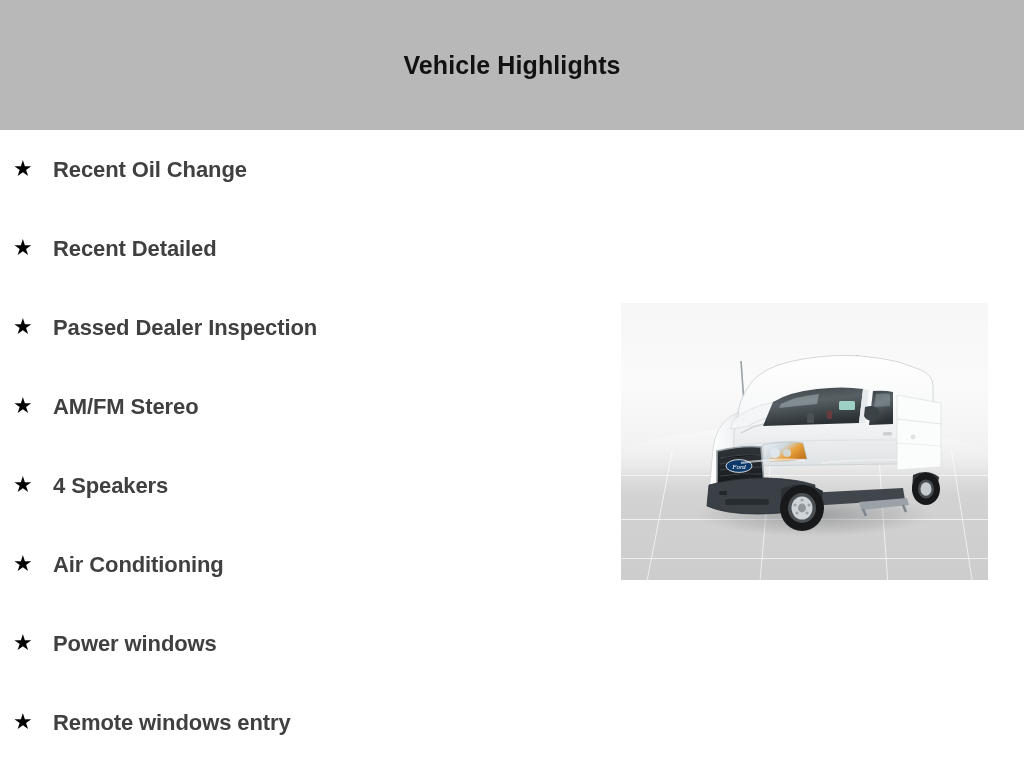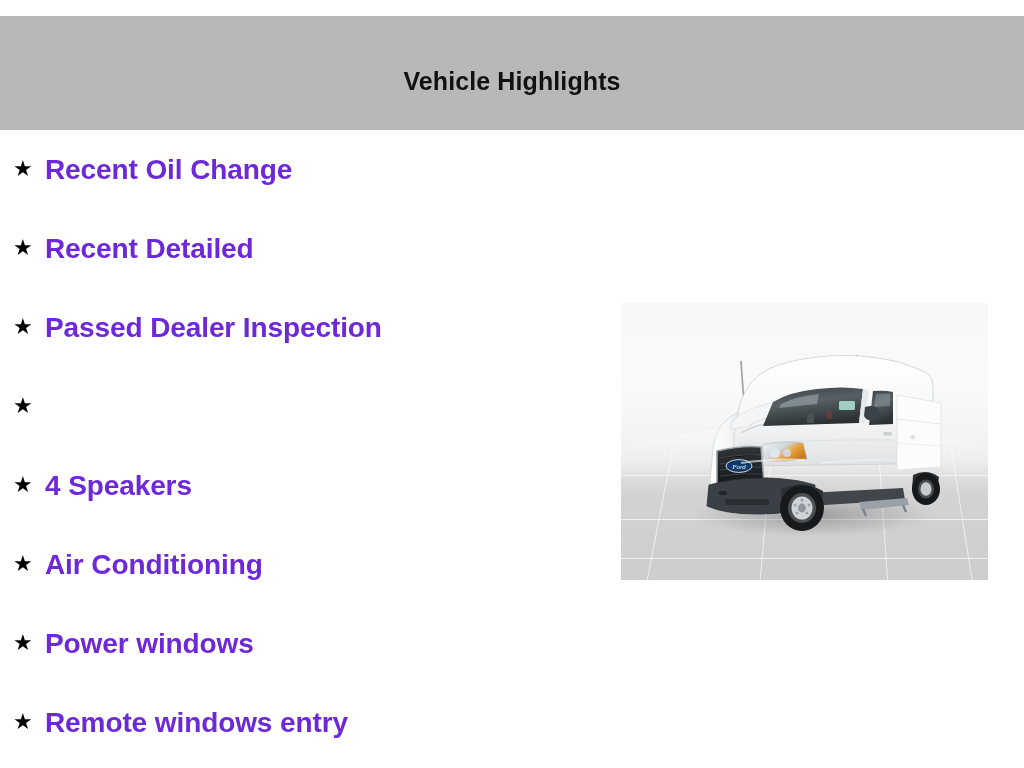--- a/index.html
+++ b/index.html
@@ -12,21 +12,21 @@
     background: #ffffff;
     font-family: "Liberation Sans", sans-serif;
     overflow: hidden;
     position: relative;
   }
 
   
   .header-bar {
     position: absolute;
     left: 0;
-    top: 16px;
+    top: 0;
     width: 1024px;
     height: 130px;
     background: #b8b8b8;
     box-sizing: border-box;
   }
   .header-title {
     position: absolute;
     left: 0;
     top: 0;
     width: 1024px;
@@ -72,25 +72,26 @@
     width: 32px;
     font-size: 22px;
     line-height: 1;
     color: #000000;
     text-align: left;
     position: relative;
     top: -1px;
   }
   .highlight-label {
     flex: 1 1 auto;
-    font-size: 28px;
+    font-size: 22px;
     font-weight: bold;
-    color: #6d28d9;
+    color: #404040;
     letter-spacing: -0.1px;
     white-space: nowrap;
+    margin-left: 8px;
   }
 
   
   .vehicle-photo {
     position: absolute;
     left: 621px;
     top: 173px;
     width: 367px;
     height: 277px;
     overflow: hidden;
@@ -165,20 +166,21 @@
       <span class="highlight-label">Recent Detailed</span>
     </li>
 
     <li class="highlight-item">
       <span class="star-bullet">★</span>
       <span class="highlight-label">Passed Dealer Inspection</span>
     </li>
 
     <li class="highlight-item">
       <span class="star-bullet">★</span>
+      <span class="highlight-label">AM/FM Stereo</span>
     </li>
 
     <li class="highlight-item">
       <span class="star-bullet">★</span>
       <span class="highlight-label">4 Speakers</span>
     </li>
 
     <li class="highlight-item">
       <span class="star-bullet">★</span>
       <span class="highlight-label">Air Conditioning</span>

